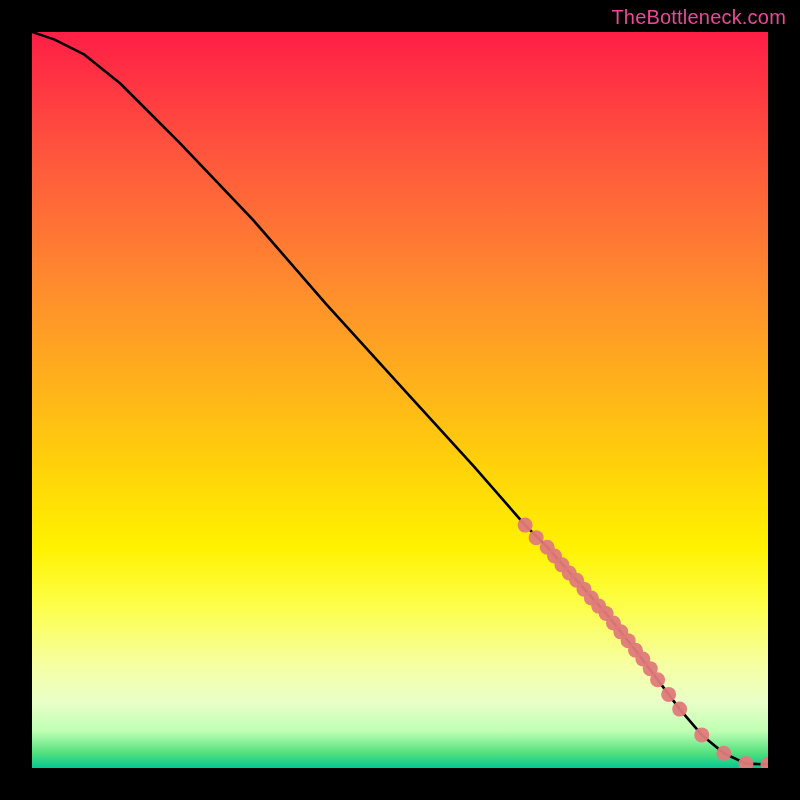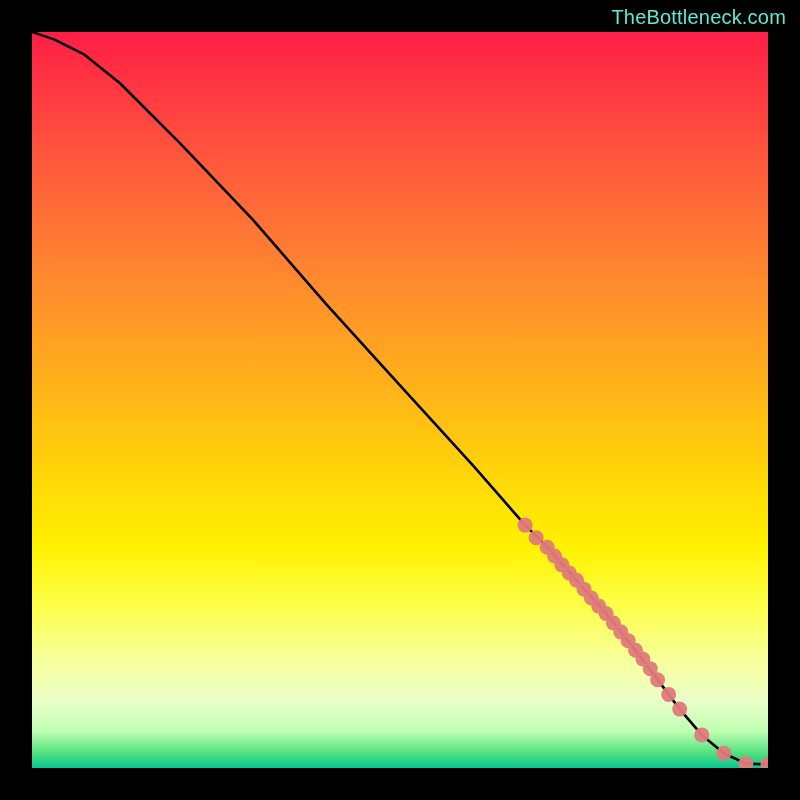--- a/index.html
+++ b/index.html
@@ -37,21 +37,21 @@
       #bfffb3 95%,
       #51e07e 98%,
       #06c792 100%
     );
     display: block;
   }
   .watermark {
     position: absolute;
     top: 6px;
     right: 14px;
-    color: #5eead4;
+    color: #ec4899;
     font-size: 20px;
     font-weight: 500;
     letter-spacing: 0.2px;
     user-select: none;
     pointer-events: none;
   }
 </style>
 </head>
 <body>
 

